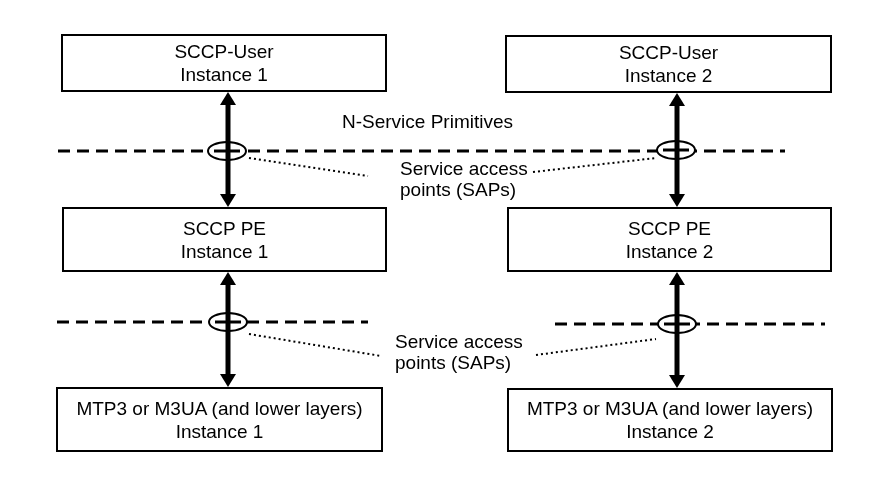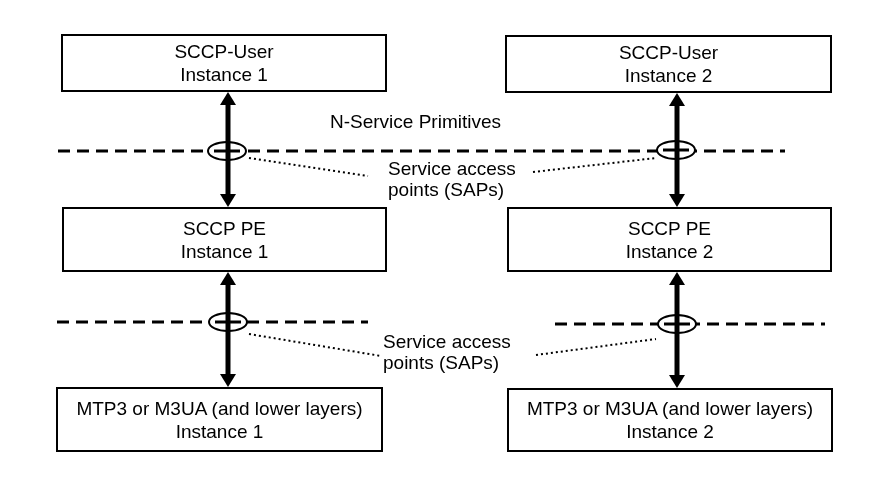--- a/index.html
+++ b/index.html
@@ -38,20 +38,21 @@
     line-height: 23px;
     color: #000000;
   }
   .flabel {
     position: absolute;
     z-index: 3;
     font-size: 19px;
     line-height: 21px;
     color: #000000;
     white-space: nowrap;
+    margin-left: 12px;
   }
 </style>
 </head>
 <body>
 
 <div class="canvas">
 
   <svg class="svg-layer" viewBox="0 0 883 492" xmlns="http://www.w3.org/2000/svg">
 
     <line x1="58" y1="151" x2="785" y2="151" stroke="#000000" stroke-width="3" stroke-dasharray="12 7"></line>

